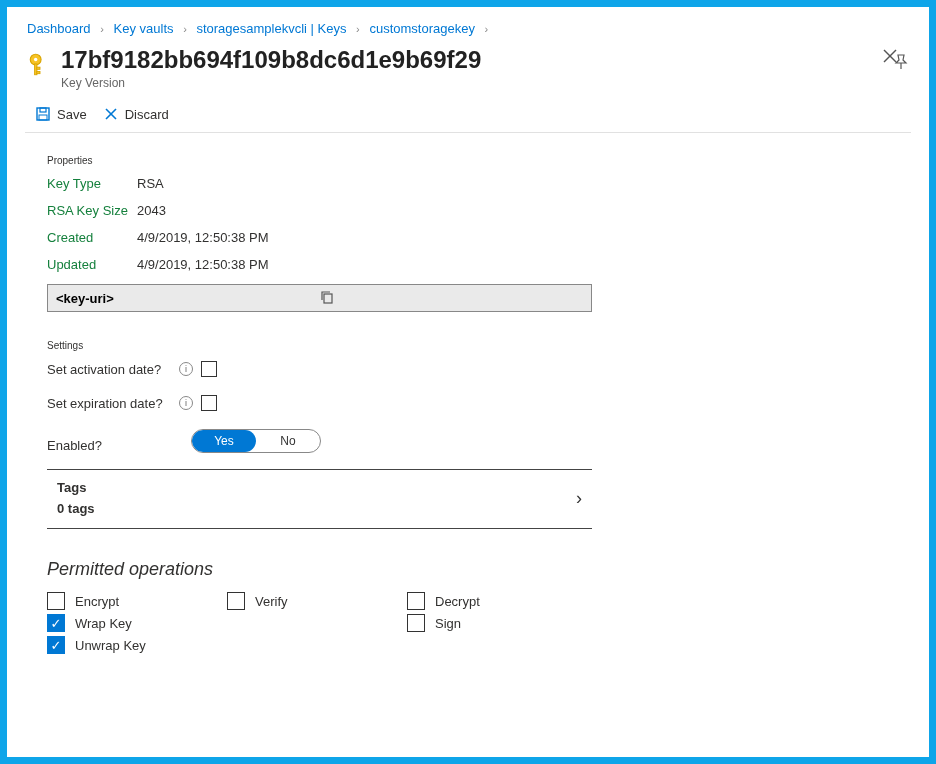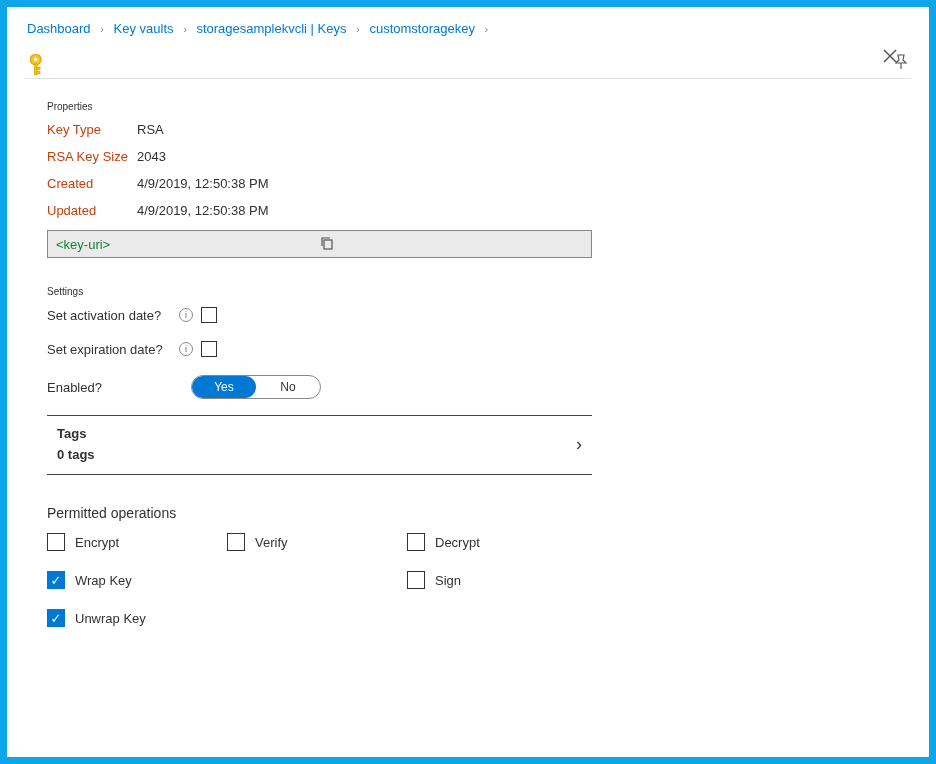--- a/index.html
+++ b/index.html
@@ -15,45 +15,45 @@
   .subtitle { font-size: 12px; color: #666; margin-top: 2px; }
   .pin-icon { margin-left: 10px; margin-top: 8px; cursor: pointer; color:#555;}
   .close-btn { position: absolute; top: 42px; right: 32px; cursor: pointer; font-size: 16px; color:#555;}
   .toolbar { display: flex; align-items: center; gap: 16px; padding: 16px 20px 10px 28px; }
   .toolbar-btn { display: flex; align-items: center; gap: 6px; color: #323130; font-size: 13px; cursor: pointer; }
   .toolbar-btn svg { color: #0078d4; }
   .sep-line { border-bottom: 1px solid #e1e1e1; margin: 0 18px; }
   .content { padding: 22px 40px; }
   .section-heading { font-size: 10px; font-weight: 400; color: #323130; margin-bottom: 10px; }
   .prop-row { display: flex; margin-bottom: 12px; font-size: 13px; color:#323130;}
-  .prop-label { width: 90px; color:#c2410c; }
+  .prop-label { width: 90px; color:#15803d; }
   .prop-value { color:#323130; }
   .key-id-label { margin-top: 4px; margin-bottom: 8px; font-size: 14px; }
   .key-id-box { display: flex; align-items: center; background: #eaeaea; border: 1px solid #888; width: 545px; height: 28px; padding: 0 8px; font-size: 13px;}
-  .key-id-box span { flex: 1; color:#15803d;}
+  .key-id-box span { flex: 1; color:#000000;font-weight:bold;}
   .copy-ic { cursor: pointer; color:#555;}
   .settings { margin-top: 28px; }
   .setting-row { display: flex; align-items: center; margin-bottom: 18px; font-size: 13px; }
   .setting-row .lbl { width: 132px; }
   .info-ic { width:14px; height:14px; border:1px solid #888; border-radius:50%; display:inline-flex; align-items:center; justify-content:center; font-size:9px; color:#666; margin-right:8px;}
   .cb { width:16px; height:16px; border:1px solid #333; display:inline-block; background:#fff; cursor:pointer;}
-  .enabled-row { display: flex; align-items: center; margin-bottom: 16px; }
+  .enabled-row { display: flex; align-items: flex-end; margin-bottom: 16px; }
   .enabled-row .lbl { width: 140px; font-size:13px;}
   .seg { display:flex; border:1px solid #888; border-radius: 14px; overflow:hidden; width:130px; height:24px; cursor:pointer; margin-left:4px;}
   .seg div { flex:1; text-align:center; font-size:12px; line-height:22px; }
   .seg .on { background:#0078d4; color:#fff; border-radius:12px;}
   .seg .off { color:#333; }
   .tags-card { border-top:1px solid #444; border-bottom:1px solid #444; width:545px; padding:10px 10px 12px 10px; display:flex; align-items:center; cursor:pointer; margin-top:12px;}
   .tags-card .tinfo { flex:1;font-weight:bold; }
   .tags-card .th { font-size:13px; color:#323130; margin-bottom:6px;}
   .tags-card .tc { font-size:13px; color:#323130;}
   .chev { font-size:18px; color:#333;}
   .perm-ops { margin-top: 30px; }
-  .perm-heading { font-size:14px; margin-bottom:12px;}
-  .perm-grid { display:grid; grid-template-columns: 180px 180px 180px; row-gap:20px; }
+  .perm-heading { font-size:18px; margin-bottom:12px;font-style:italic;}
+  .perm-grid { display:grid; grid-template-columns: 180px 180px 180px; row-gap:4px; }
   .perm-item { display:flex; align-items:center; gap:10px; font-size:13px;}
   .perm-cb { width:18px; height:18px; border:1px solid #333; display:inline-flex; align-items:center; justify-content:center; cursor:pointer; background:#fff;}
   .perm-cb.checked { background:#0078d4; border-color:#0078d4; color:#fff; font-size:13px;}
   .perm-cb.disabled { border-color:#bbb; cursor:default;}
   .perm-item.disabled { color:#aaa; }
 </style>
 </head>
 <body>
 
 <div class="page">
@@ -71,35 +71,54 @@
 
   <div class="header">
     <svg class="key-icon-svg" viewBox="0 0 24 24">
       <circle cx="8" cy="7" r="5" fill="#f7c325" stroke="#d9a400" stroke-width="1"></circle>
       <circle cx="8" cy="7" r="1.6" fill="#fff"></circle>
       <rect x="7" y="11" width="2.2" height="10" fill="#f7c325" stroke="#d9a400" stroke-width="0.8"></rect>
       <rect x="9" y="14" width="3" height="2" fill="#f7c325" stroke="#d9a400" stroke-width="0.8"></rect>
       <rect x="9" y="18" width="3" height="2" fill="#f7c325" stroke="#d9a400" stroke-width="0.8"></rect>
     </svg>
     <div class="title-block">
+      <div class="title">17bf9182bb694f109b8dc6d1e9b69f29</div>
+      <div class="subtitle">Key Version</div>
     </div>
     <span class="pin-icon">
       <svg width="16" height="16" viewBox="0 0 16 16" fill="none" stroke="#555" stroke-width="1.2">
         <path d="M5 1 L11 1 L10 6 L13 9 L3 9 L6 6 Z"></path>
           <line x1="8" y1="9" x2="8" y2="15"></line>
       </svg>
     </span>
   </div>
   <span class="close-btn">
     <svg width="14" height="14" viewBox="0 0 14 14" stroke="#555" stroke-width="1.4">
         <line x1="1" y1="1" x2="13" y2="13"></line>
         <line x1="13" y1="1" x2="1" y2="13"></line>
       </svg>
   </span>
 
+  <div class="toolbar">
+    <div class="toolbar-btn">
+      <svg width="16" height="16" viewBox="0 0 16 16">
+          <rect x="2" y="2" width="12" height="12" fill="none" stroke="#0078d4" stroke-width="1.4"></rect>
+          <rect x="5" y="2" width="6" height="4" fill="none" stroke="#0078d4" stroke-width="1.2"></rect>
+          <rect x="4" y="9" width="8" height="5" fill="none" stroke="#0078d4" stroke-width="1"></rect>
+        </svg>
+      <span>Save</span>
+    </div>
+    <div class="toolbar-btn">
+      <svg width="16" height="16" viewBox="0 0 16 16" stroke="#0078d4" stroke-width="1.6">
+          <line x1="3" y1="3" x2="13" y2="13"></line>
+          <line x1="13" y1="3" x2="3" y2="13"></line>
+        </svg>
+      <span>Discard</span>
+    </div>
+  </div>
   <div class="sep-line"></div>
 
   <div class="content">
     <div class="section-heading">Properties</div>
     <div class="prop-row">
       <div class="prop-label">Key Type</div>
       <div class="prop-value">RSA</div>
     </div>
     <div class="prop-row">
       <div class="prop-label">RSA Key Size</div>

